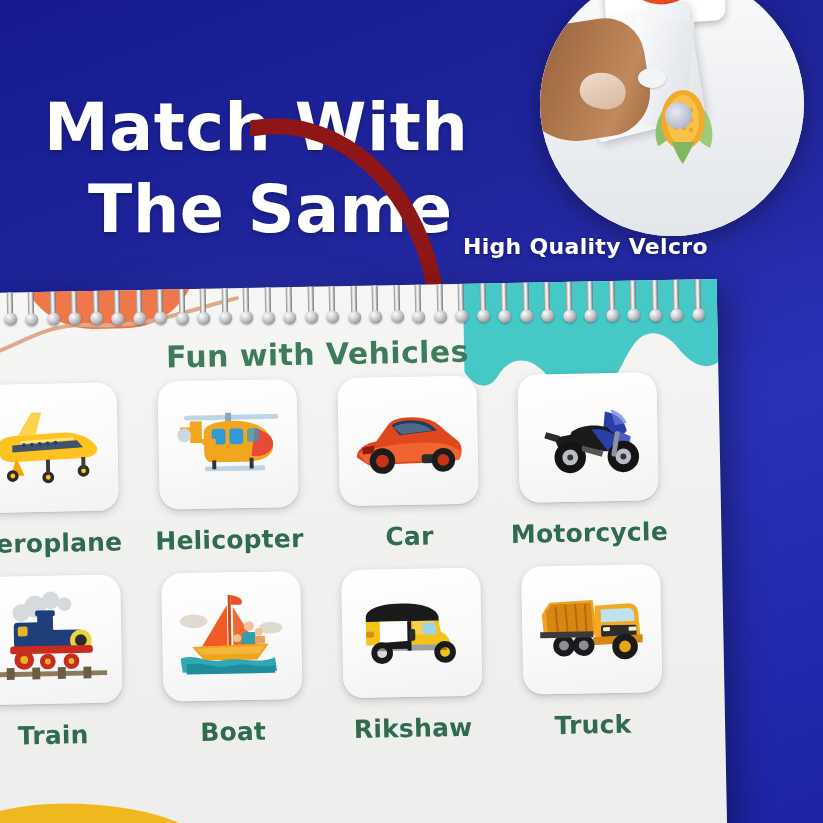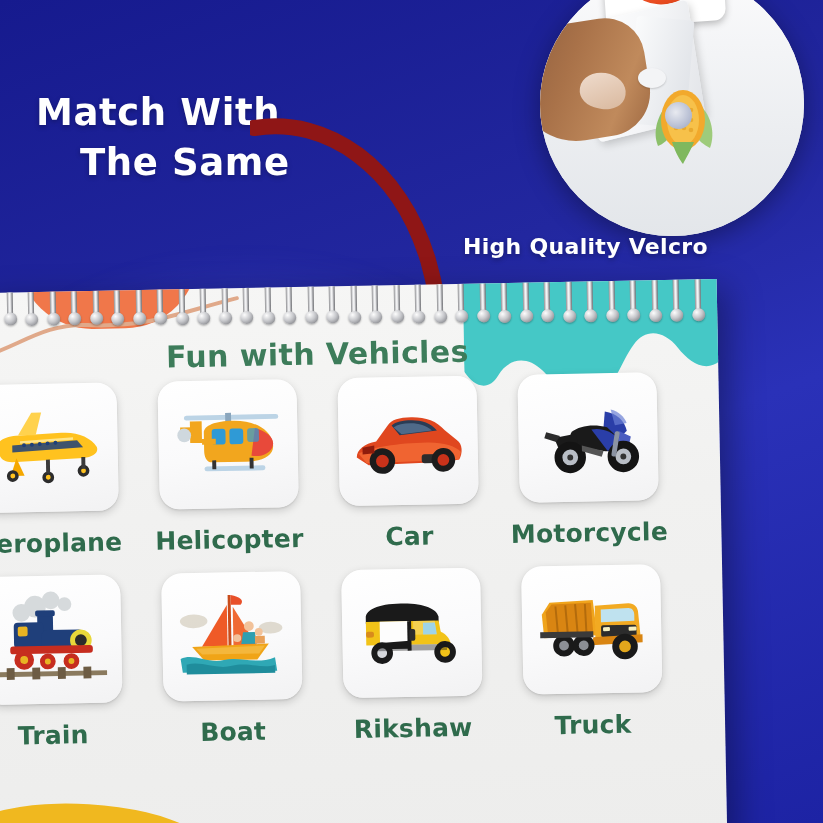--- a/index.html
+++ b/index.html
@@ -16,23 +16,23 @@
     background:linear-gradient(160deg,#161a8e 0%,#22279f 38%,#2a31b8 60%,#1d23a4 100%);
   }
   #bg-glow {
     position:absolute; left:-5%; top:30%; width:70%; height:45%;
     background:radial-gradient(ellipse at center,rgba(76,86,220,.55) 0%,rgba(76,86,220,0) 70%);
     filter:blur(6px);
   }
 
   
   #headline {
-    position:absolute; left:36px; top:92px;
+    position:absolute; left:44px; top:92px;
     color:#fff; line-height:1.12;
-    font-weight:800; font-size:37px;
+    font-weight:800; font-size:65px;
     letter-spacing:.6px;
     text-shadow:0 2px 5px rgba(0,0,0,.28);
   }
   #headline .l1 { display:block; }
   #headline .l2 { display:block; margin-left:44px; margin-top:9px; }
 
   
   #arrow { position:absolute; left:250px; top:110px; width:260px; height:275px; }
 
   

